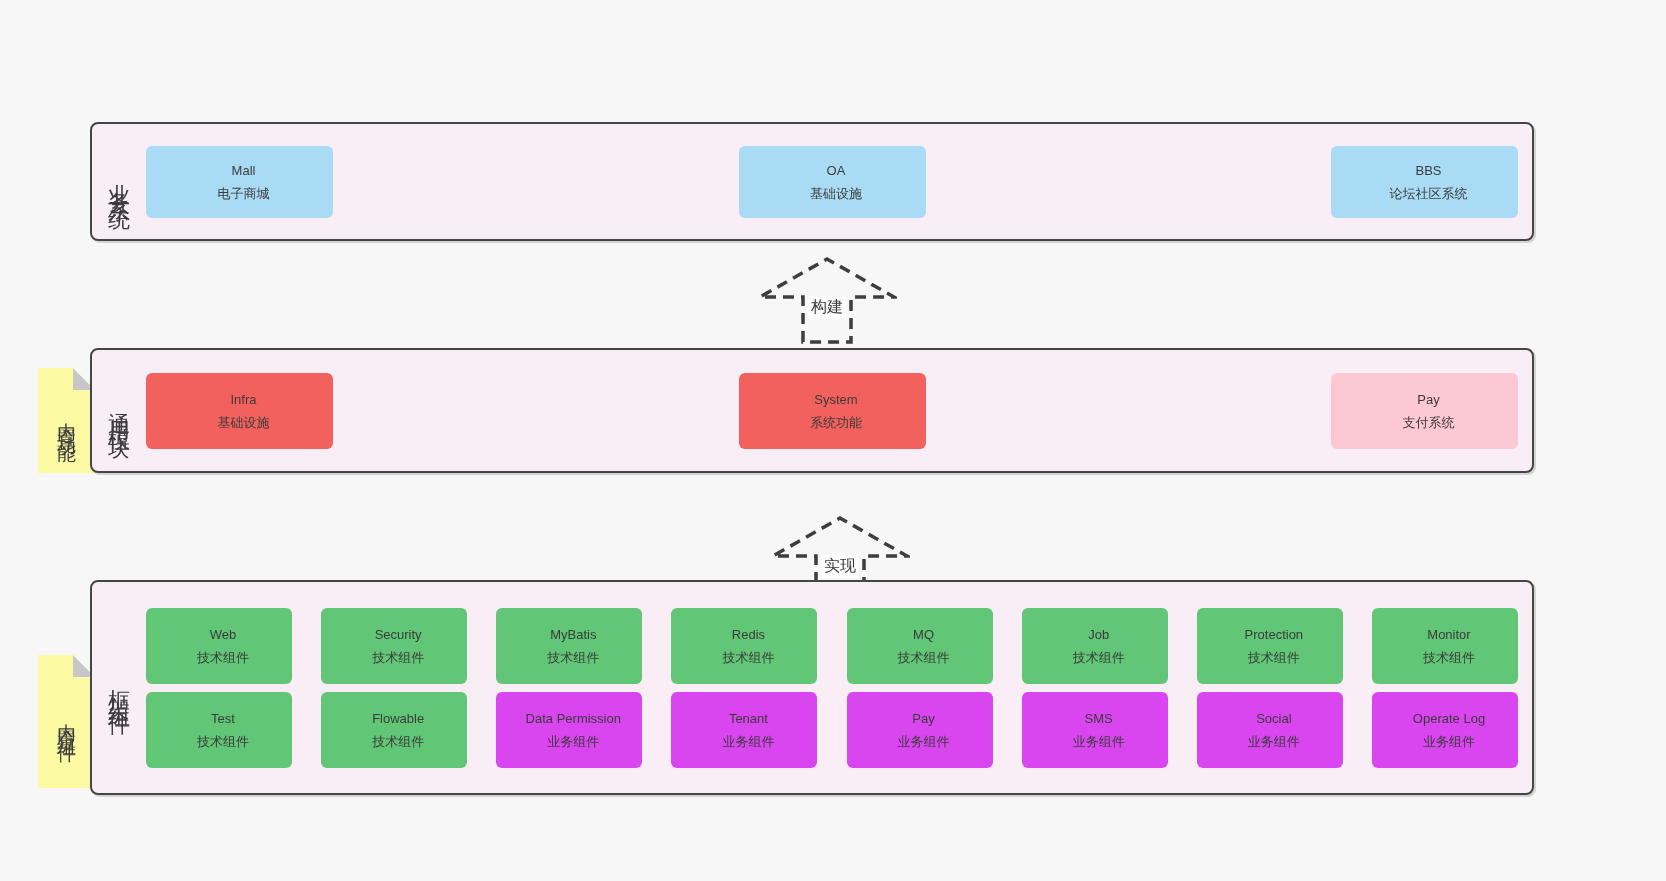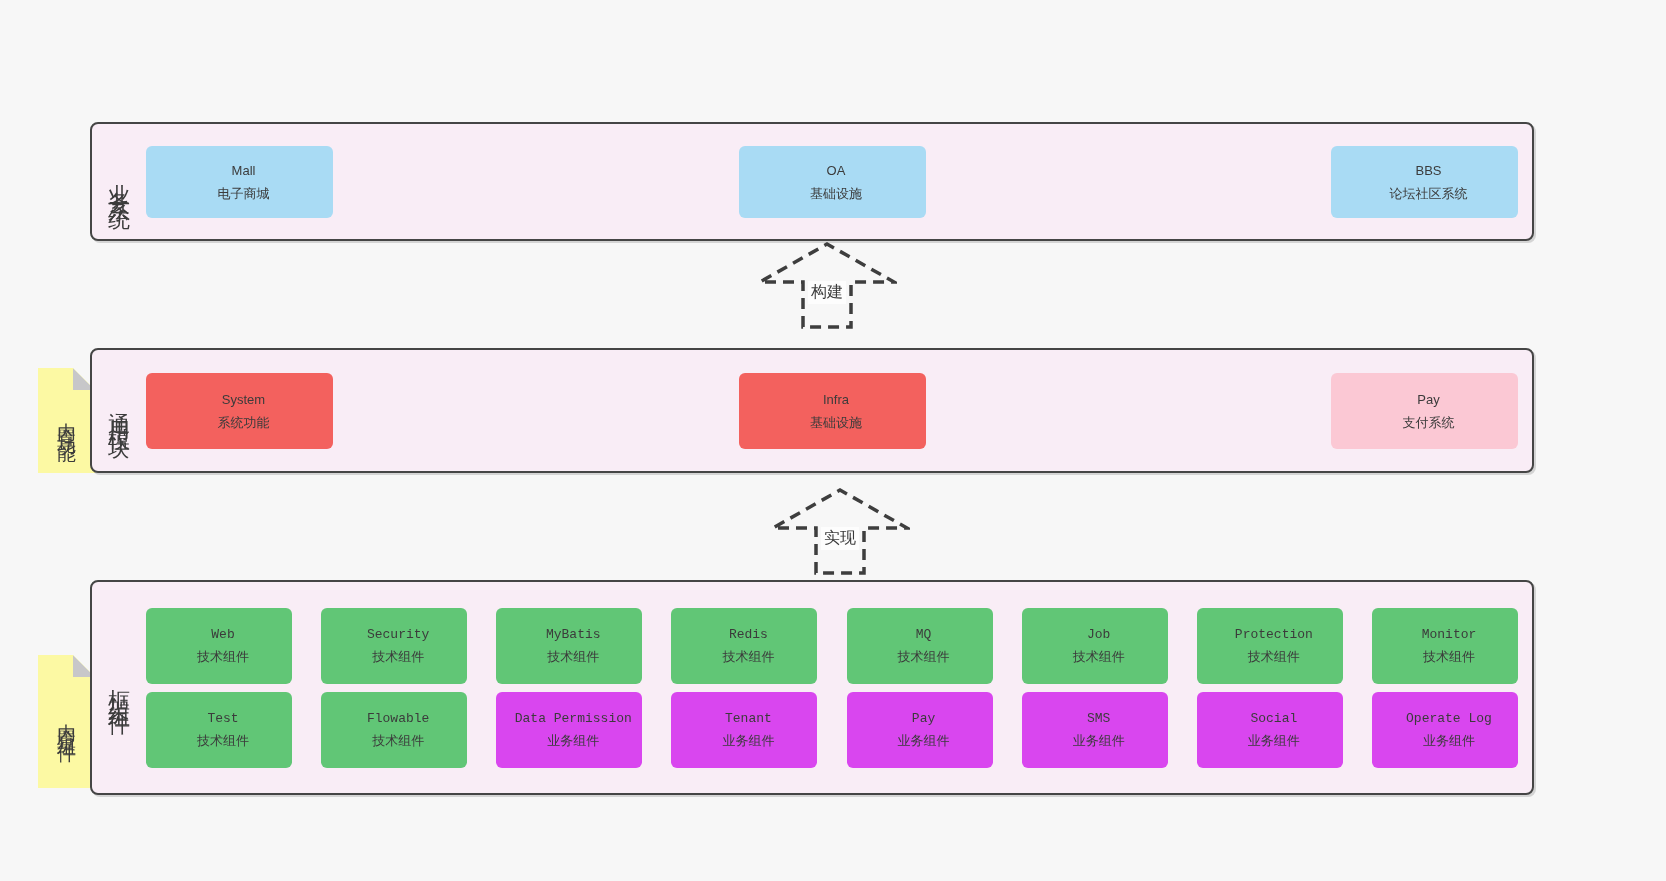--- a/index.html
+++ b/index.html
@@ -19,42 +19,42 @@
 
   .vlabel{
     width:54px;display:flex;align-items:center;justify-content:center;
     writing-mode:vertical-rl;text-orientation:upright;
     font-size:22px;letter-spacing:8px;color:#3b3b3b;
   }
 
   .boxes6{flex:1;display:flex;justify-content:space-between;align-items:center;}
   .boxes8{
     flex:1;display:grid;grid-template-columns:repeat(8,146px);
-    justify-content:space-between;align-content:center;row-gap:8px;font-family:Liberation Mono, monospace;
+    justify-content:space-between;align-content:center;row-gap:8px;
   }
 
   
   .box{
     box-sizing:border-box;border-radius:6px;
     display:flex;flex-direction:column;align-items:center;justify-content:center;
     text-align:center;font-size:13px;line-height:23px;color:#3b3b3b;padding-left:8px;
   }
   .w187{width:187px;}
   .h72{height:72px;}
   .h76{height:76px;}
   .blue{background:#a9dbf4;}
   .red{background:#f3615e;}
   .pink{background:#fbc8d4;}
   .green{background:#61c676;}
   .light_green{background:#d946ef;}
 
   
   .arrow{position:absolute;width:140px;height:88px;z-index:2;}
-  .arrow-1{left:757px;top:241px;}
-  .arrow-2{left:770px;top:487px;}
+  .arrow-1{left:757px;top:256px;}
+  .arrow-2{left:770px;top:515px;}
   .arrow svg{position:absolute;left:0;top:0;}
   .arrow-label{
     position:absolute;left:50%;top:40px;transform:translateX(-50%);
     background:#fdfdfd;padding:1px 3px;font-size:16px;color:#3b3b3b;white-space:nowrap;
   }
 
   
   .sticky{
     position:absolute;left:38px;width:57px;background:#fcf9a3;z-index:1;
     clip-path:polygon(0 0,calc(100% - 22px) 0,100% 22px,100% 100%,0 100%);
@@ -107,26 +107,26 @@
     <svg width="140" height="88" viewBox="0 0 140 88">
       <polygon points="46,86 46,41 3,41 70,3 137,41 94,41 94,86" fill="none" stroke="#3e3e3e" stroke-width="3.5" stroke-dasharray="11 7"></polygon>
     </svg>
     <span class="arrow-label">构建</span>
   </div>
 
   <section class="layer layer-2">
     <div class="vlabel">通用模块</div>
     <div class="boxes6">
       <div class="box red w187 h76">
+        <span>Infra</span>
+        <span>基础设施</span>
+      </div>
+      <div class="box red w187 h76">
         <span>System</span>
         <span>系统功能</span>
-      </div>
-      <div class="box red w187 h76">
-        <span>Infra</span>
-        <span>基础设施</span>
       </div>
       <div class="box pink w187 h76">
         <span>Pay</span>
         <span>支付系统</span>
       </div>
     </div>
   </section>
 
   <div class="arrow arrow-2">
     <svg width="140" height="88" viewBox="0 0 140 88">

